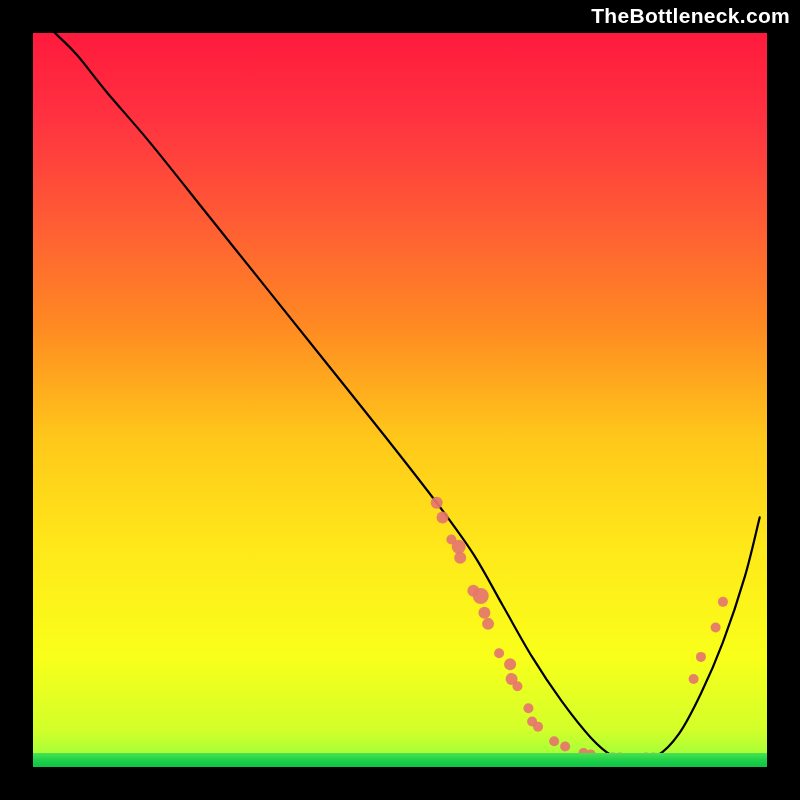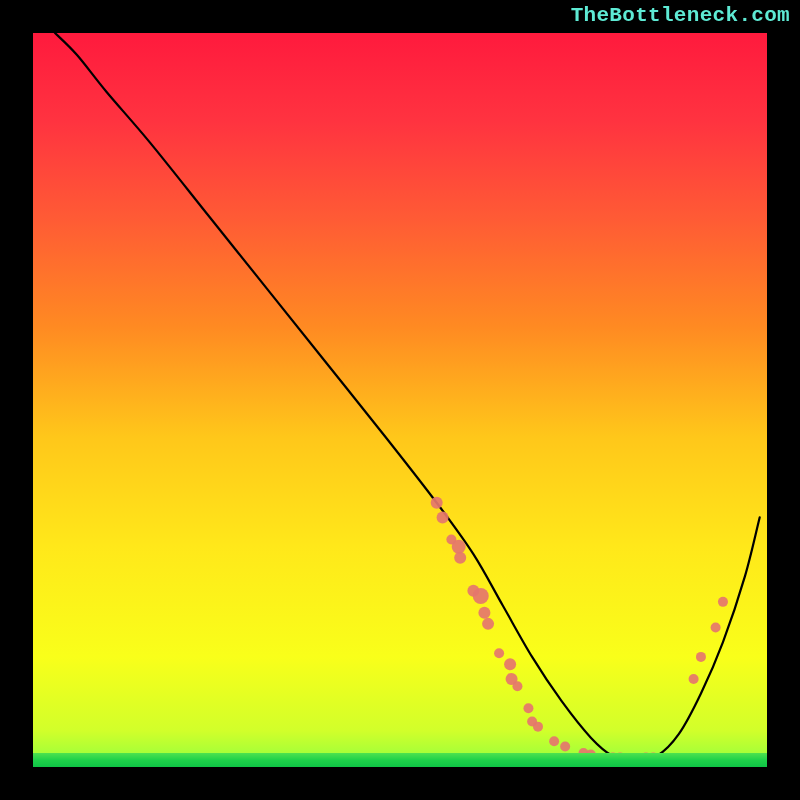--- a/index.html
+++ b/index.html
@@ -13,26 +13,25 @@
   }
   .container {
     position: relative;
     width: 800px;
     height: 800px;
   }
   .watermark {
     position: absolute;
     top: 4px;
     right: 10px;
-    color: #5eead4;
+    color: #ffffff;
     font-size: 21px;
     font-weight: bold;
     letter-spacing: 0.3px;
     z-index: 10;
-    font-family: Liberation Mono, monospace;
   }
   .plot-area {
     position: absolute;
     left: 33px;
     top: 33px;
     width: 734px;
     height: 734px;
     overflow: hidden;
   }
   .plot-area svg {

